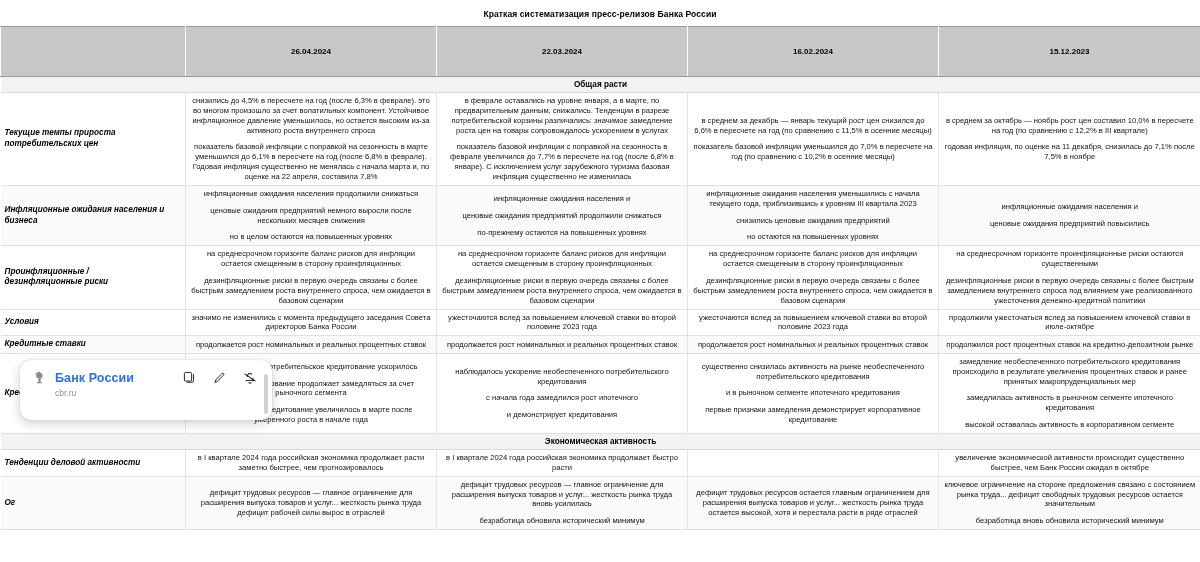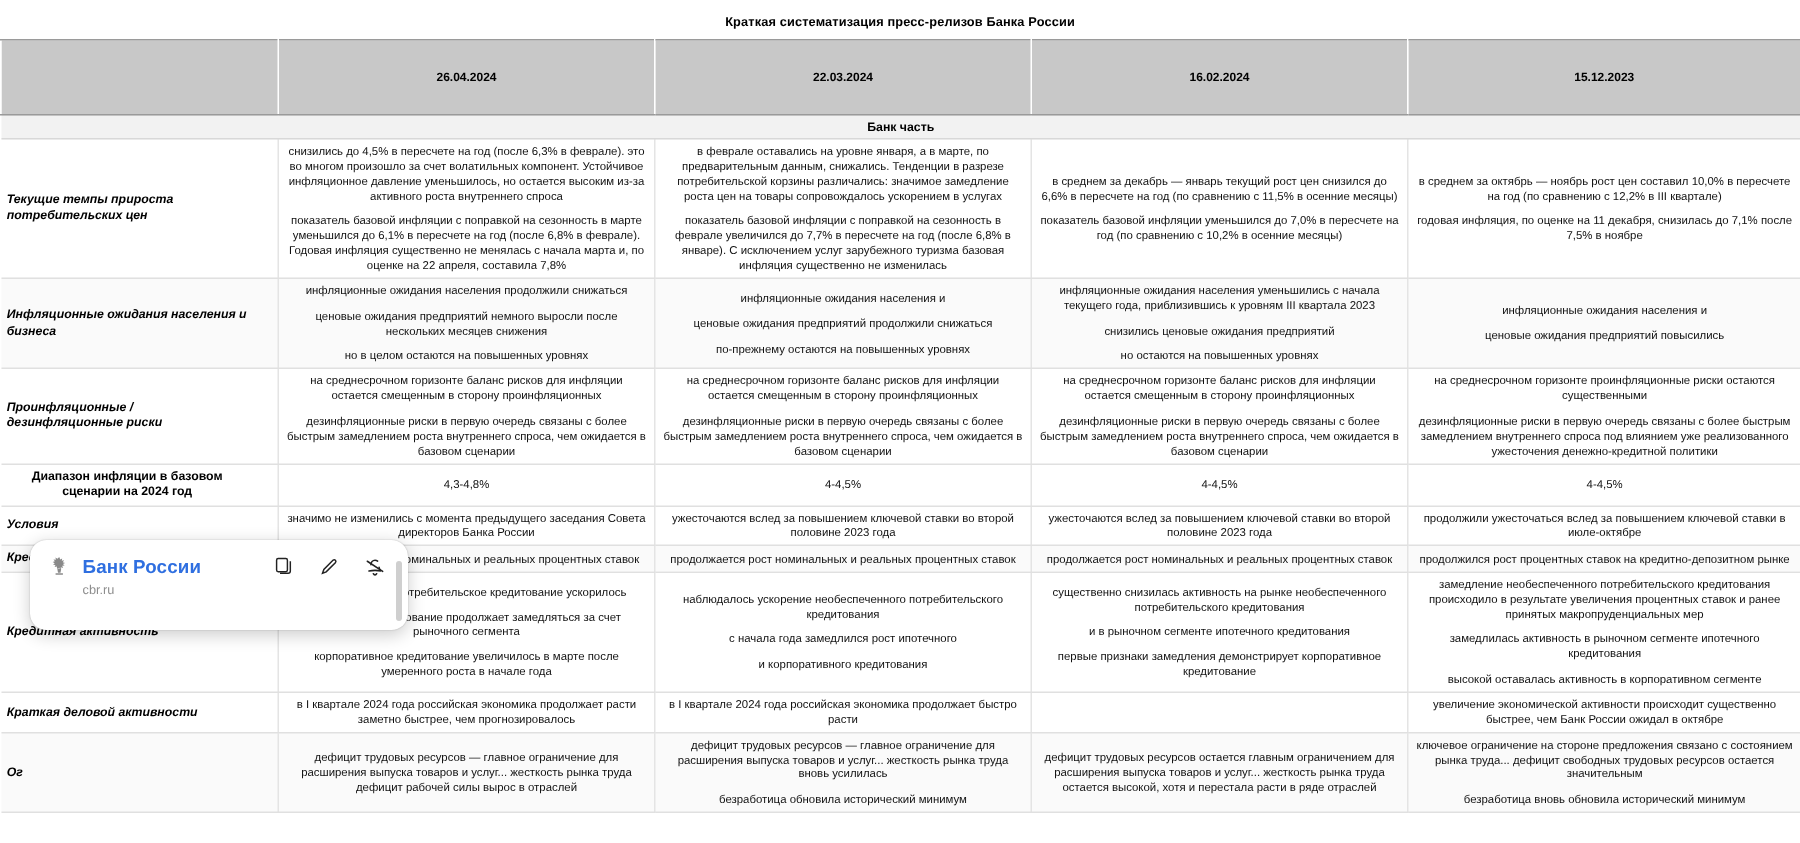--- a/index.html
+++ b/index.html
@@ -173,21 +173,21 @@
       <tr>
         <th class="hdr blank"></th>
         <th class="hdr">26.04.2024</th>
         <th class="hdr">22.03.2024</th>
         <th class="hdr">16.02.2024</th>
         <th class="hdr">15.12.2023</th>
       </tr>
     </thead>
     <tbody id="tbody">
         <tr class="section">
-          <td colspan="5">Банк часть</td>
+          <td colspan="5">Общая расти</td>
         </tr>
         <tr class="plain">
           <td class="rowlabel">Текущие темпы прироста потребительских цен</td>
           <td class="cell">
             <p>снизились до 4,5% в пересчете на год (после 6,3% в феврале). это во многом произошло за счет волатильных компонент. Устойчивое инфляционное давление уменьшилось, но остается высоким из-за активного роста внутреннего спроса</p>
             <p>показатель базовой инфляции с поправкой на сезонность в марте уменьшился до 6,1% в пересчете на год (после 6,8% в феврале). Годовая инфляция существенно не менялась с начала марта и, по оценке на 22 апреля, составила 7,8%</p>
           </td>
           <td class="cell">
             <p>в феврале оставались на уровне января, а в марте, по предварительным данным, снижались. Тенденции в разрезе потребительской корзины различались: значимое замедление роста  цен на товары сопровождалось ускорением в услугах</p>
             <p>показатель базовой инфляции с поправкой на сезонность в феврале увеличился до 7,7% в пересчете на год (после 6,8% в январе). С исключением услуг зарубежного туризма базовая инфляция существенно не изменилась</p>
@@ -236,35 +236,20 @@
           <td class="cell">
             <p>на среднесрочном горизонте баланс рисков для инфляции остается смещенным в сторону проинфляционных</p>
             <p>дезинфляционные риски в первую очередь связаны с более быстрым замедлением роста внутреннего спроса, чем ожидается в базовом сценарии</p>
           </td>
           <td class="cell">
             <p>на среднесрочном горизонте проинфляционные риски остаются существенными</p>
             <p>дезинфляционные риски в первую очередь связаны с более быстрым замедлением внутреннего спроса под влиянием уже реализованного ужесточения денежно-кредитной политики</p>
           </td>
         </tr>
         <tr class="plain">
-          <td class="rowlabel center">Диапазон инфляции в базовом сценарии на 2024 год</td>
-          <td class="cell">
-            <p>4,3-4,8%</p>
-          </td>
-          <td class="cell">
-            <p>4-4,5%</p>
-          </td>
-          <td class="cell">
-            <p>4-4,5%</p>
-          </td>
-          <td class="cell">
-            <p>4-4,5%</p>
-          </td>
-        </tr>
-        <tr class="plain">
           <td class="rowlabel">Условия</td>
           <td class="cell">
             <p>значимо не изменились с момента предыдущего заседания Совета директоров Банка России</p>
           </td>
           <td class="cell">
             <p>ужесточаются вслед за повышением ключевой ставки во второй половине 2023 года</p>
           </td>
           <td class="cell">
             <p>ужесточаются вслед за повышением ключевой ставки во второй половине 2023 года</p>
           </td>
@@ -290,35 +275,38 @@
         <tr class="plain">
           <td class="rowlabel">Кредитная активность</td>
           <td class="cell">
             <p>необеспеченное потребительское кредитование ускорилось</p>
             <p>ипотечное кредитование продолжает замедляться за счет рыночного сегмента</p>
             <p>корпоративное кредитование увеличилось в марте после умеренного роста в начале года</p>
           </td>
           <td class="cell">
             <p>наблюдалось ускорение необеспеченного потребительского кредитования</p>
             <p>с начала года замедлился рост ипотечного</p>
-            <p>и корпоративного кредитования</p>
+            <p>и демонстрирует кредитования</p>
           </td>
           <td class="cell">
             <p>существенно снизилась активность на рынке необеспеченного потребительского кредитования</p>
             <p>и в рыночном сегменте ипотечного кредитования</p>
             <p>первые признаки замедления демонстрирует корпоративное кредитование</p>
           </td>
           <td class="cell">
             <p>замедление необеспеченного потребительского кредитования происходило в результате увеличения процентных ставок и ранее принятых макропруденциальных мер</p>
             <p>замедлилась активность в рыночном сегменте ипотечного кредитования</p>
             <p>высокой оставалась активность в корпоративном сегменте</p>
           </td>
         </tr>
-        <tr class="plain">
-          <td class="rowlabel">Краткая деловой активности</td>
+        <tr class="section">
+          <td colspan="5">Экономическая активность</td>
+        </tr>
+        <tr class="plain">
+          <td class="rowlabel">Тенденции деловой активности</td>
           <td class="cell">
             <p>в I квартале 2024 года российская экономика продолжает расти заметно быстрее, чем прогнозировалось</p>
           </td>
           <td class="cell">
             <p>в I квартале 2024 года российская экономика продолжает быстро расти</p>
           </td>
           <td class="cell"></td>
           <td class="cell">
             <p>увеличение экономической активности происходит существенно быстрее, чем Банк России ожидал в октябре</p>
           </td>

